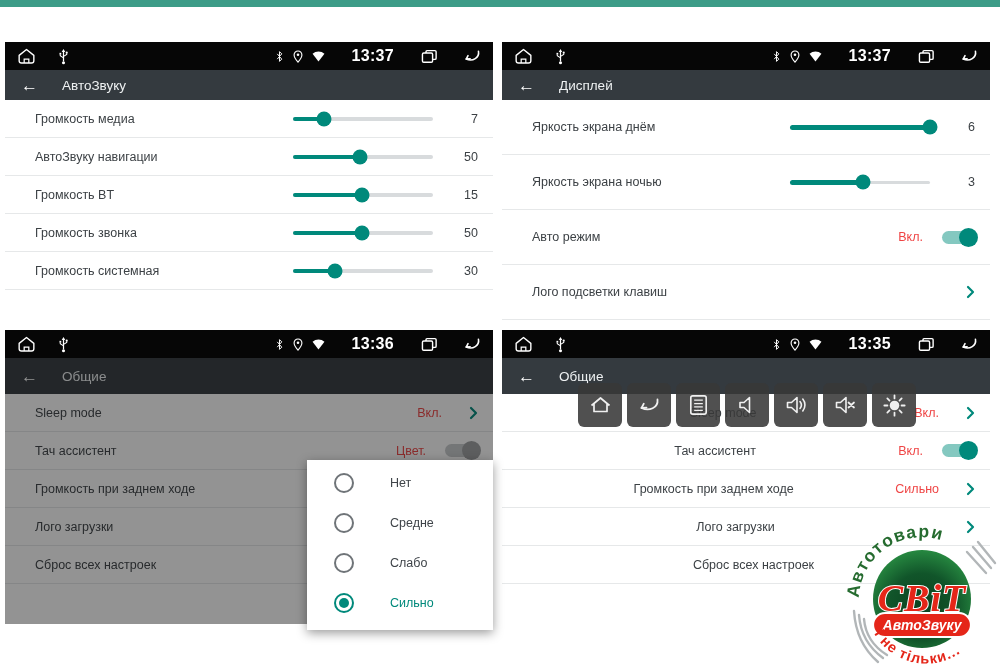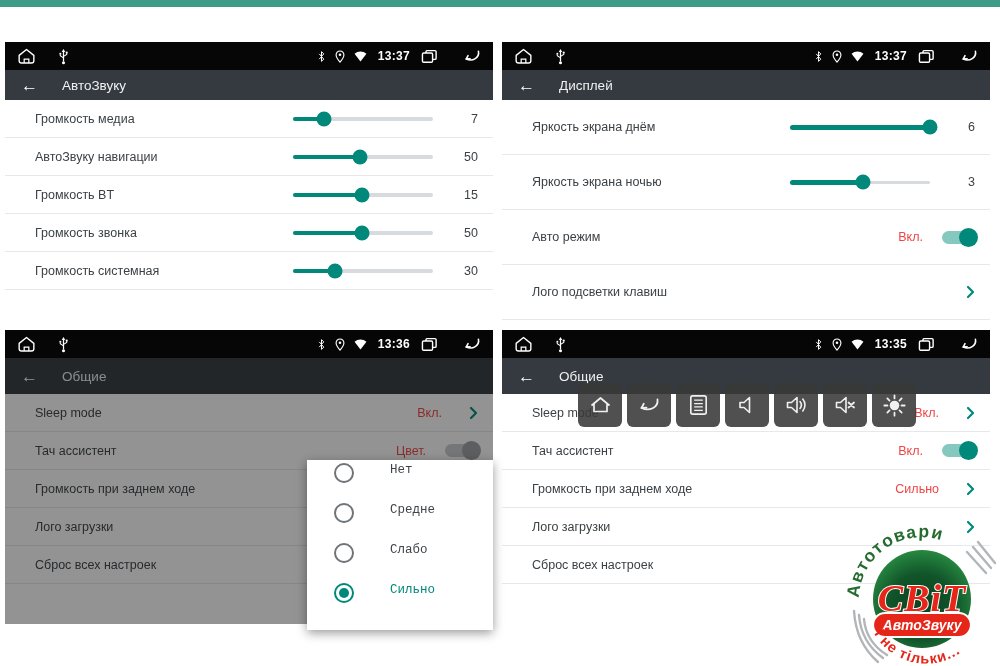--- a/index.html
+++ b/index.html
@@ -7,21 +7,21 @@
     width:1000px;height:666px;position:relative;background:#ffffff;
     font-family:"Liberation Sans",sans-serif;overflow:hidden;
     -webkit-font-smoothing:antialiased;
   }
   .topstrip{position:absolute;left:0;top:0;width:1000px;height:7px;background:#3d9c88;}
   .panel{position:absolute;width:488px;background:#ffffff;}
   
   .sbar{height:28px;background:#060606;display:flex;align-items:center;padding:0 12px;box-sizing:border-box;}
   .sb-left{display:flex;align-items:center;gap:22px;}
   .sb-right{margin-left:auto;display:flex;align-items:center;gap:9px;}
-  .sb-time{color:#fff;font-size:12px;font-weight:bold;letter-spacing:.3px;margin:0 2px;}
+  .sb-time{color:#fff;font-size:16px;font-weight:bold;letter-spacing:.3px;margin:0 18px;}
   .sb-back{margin-left:14px;display:flex;}
   
   .hdr{background:#343a3f;display:flex;align-items:center;gap:24px;padding-left:16px;color:#eef1f2;font-size:13.5px;}
   .hdr-top{height:30px;}
   .hdr-bot{height:36px;}
   .back-arrow{font-size:17px;color:#fff;line-height:1;}
   
   .row{display:flex;align-items:center;height:38px;border-bottom:1px solid #e6e8e9;padding:0 15px 0 30px;box-sizing:border-box;background:#fff;}
   .row.tall{height:55px;}
   .rlabel{flex:1;font-size:12.5px;color:#3c4145;}
@@ -39,21 +39,21 @@
   .tgl .knob{position:absolute;right:-3px;top:-3px;width:19px;height:19px;border-radius:50%;}
   .tgl.on .knob{background:var(--acc);}
   .tgl.off{background:#c7cacc;}
   .tgl.off .knob{background:#9d9fa1;}
   
   .chev{flex:0 0 auto;display:inline-block;}
   
   .dim{position:absolute;left:0;right:0;top:28px;bottom:0;background:rgba(16,16,16,.45);z-index:5;}
   .popup{position:absolute;left:302px;top:130px;width:186px;height:170px;background:#fff;z-index:6;
          box-shadow:0 3px 10px rgba(0,0,0,.4);padding-top:3px;box-sizing:border-box;}
-  .popt{display:flex;align-items:flex-start;height:40px;font-family:Liberation Mono, monospace;}
+  .popt{display:flex;align-items:center;height:40px;}
   .radio{width:16px;height:16px;border:2px solid #6f7478;border-radius:50%;margin-left:27px;position:relative;flex:0 0 auto;}
   .popt.sel .radio{border-color:var(--acc);}
   .popt.sel .radio::after{content:'';position:absolute;inset:3px;background:var(--acc);border-radius:50%;}
   .plabel{margin-left:36px;font-size:12.5px;color:#3f4449;}
   .popt.sel .plabel{color:var(--acc);}
   
   .toolbar{position:absolute;left:76px;top:53px;display:flex;gap:5px;z-index:4;}
   .tbtn{width:44px;height:44px;border-radius:6px;background:rgba(56,56,56,.88);display:flex;align-items:center;justify-content:center;}
   
   .logo{position:absolute;left:846px;top:512px;width:152px;height:154px;z-index:20;}
@@ -322,21 +322,21 @@
         <span class="radio"></span>
         <span class="plabel">Слабо</span>
       </div>
       <div class="popt sel">
         <span class="radio"></span>
         <span class="plabel">Сильно</span>
       </div>
     </div>
 </div>
 
-<div class="panel" id="p-gen2" style="left:502px;top:330px;height:294px;">
+<div class="panel" id="p-gen2" style="left:502px;top:330px;height:294px;text-align:center;">
   <div class="sbar">
       <span class="sb-left">
         <svg width="19" height="17" viewBox="0 0 24 22">
           <path d="M12 2 L21.5 9.5 V16.5 Q21.5 19.5 18.5 19.5 H5.5 Q2.5 19.5 2.5 16.5 V9.5 Z" fill="none" stroke="#ffffff" stroke-width="1.8" stroke-linejoin="round"></path>
           <path d="M9 19.5 V14.5 H15 V19.5" fill="none" stroke="#ffffff" stroke-width="1.6"></path>
         </svg>
         <svg width="11" height="17" viewBox="0 0 12 19">
           <path d="M6 4 V15" stroke="#ffffff" stroke-width="1.4"></path>
           <path d="M6 1 L4 4.5 H8 Z" fill="#ffffff"></path>
           <circle cx="6" cy="16.6" r="1.7" fill="#ffffff"></circle>

